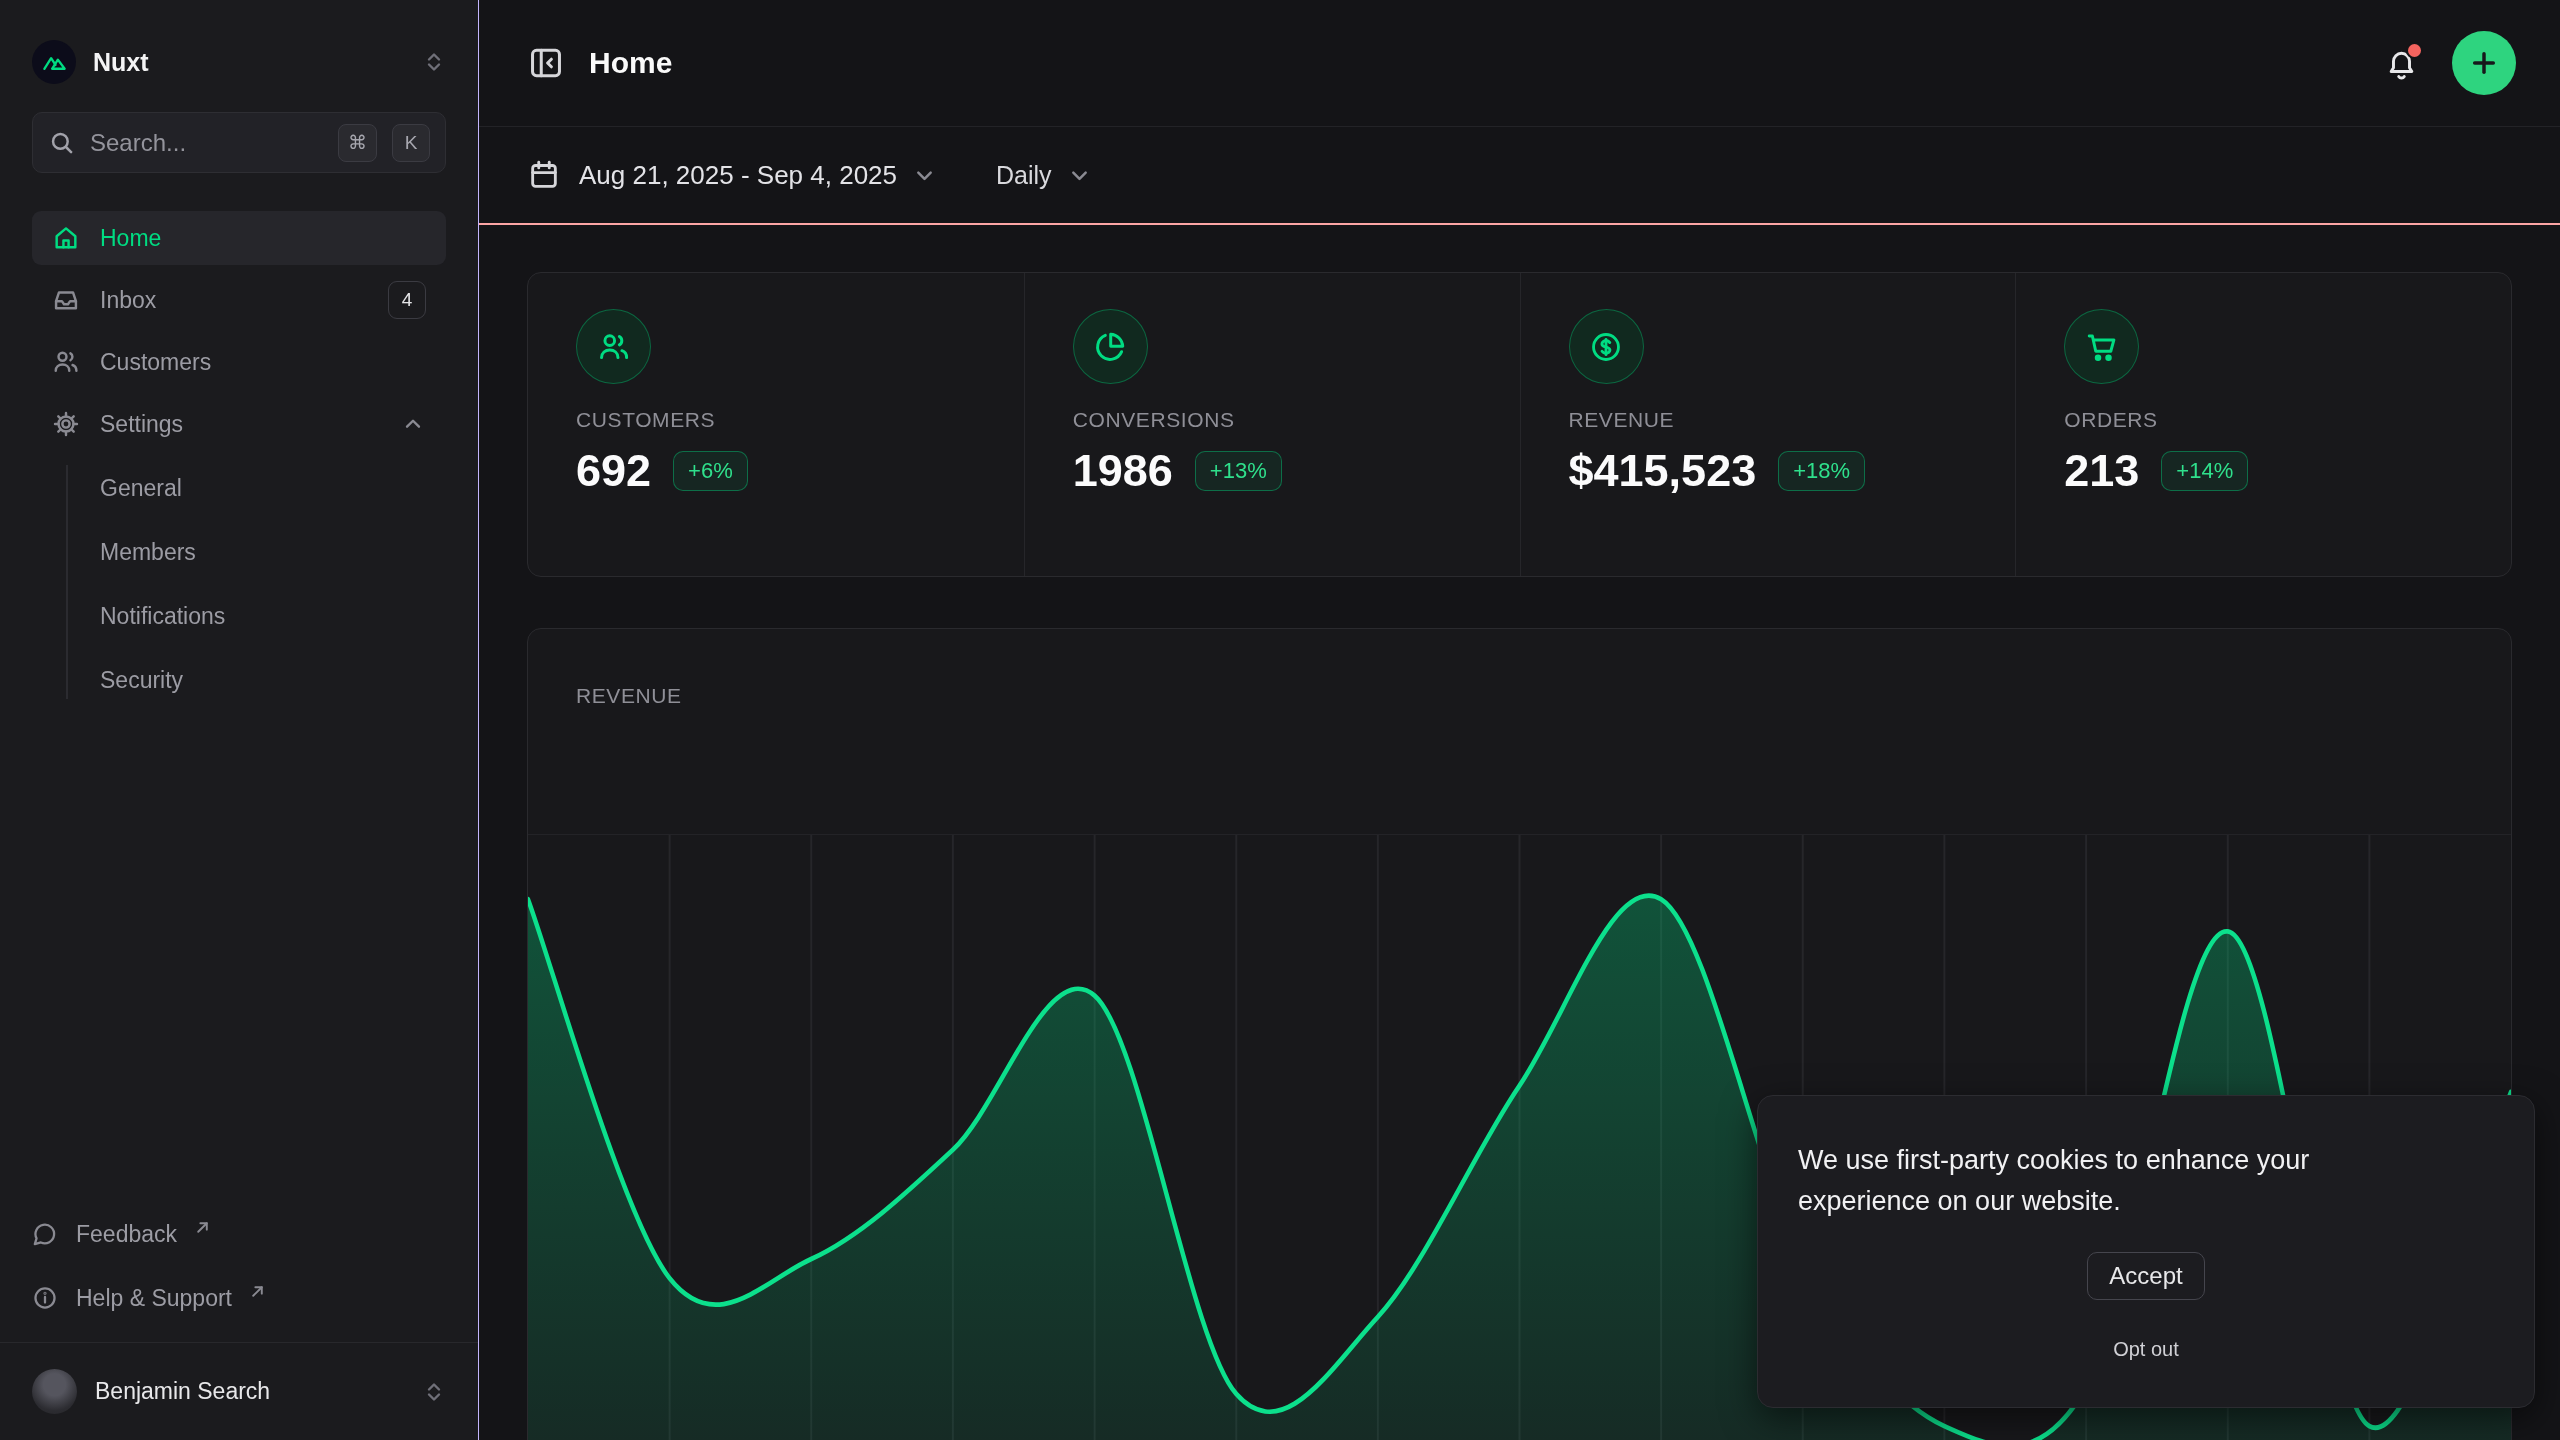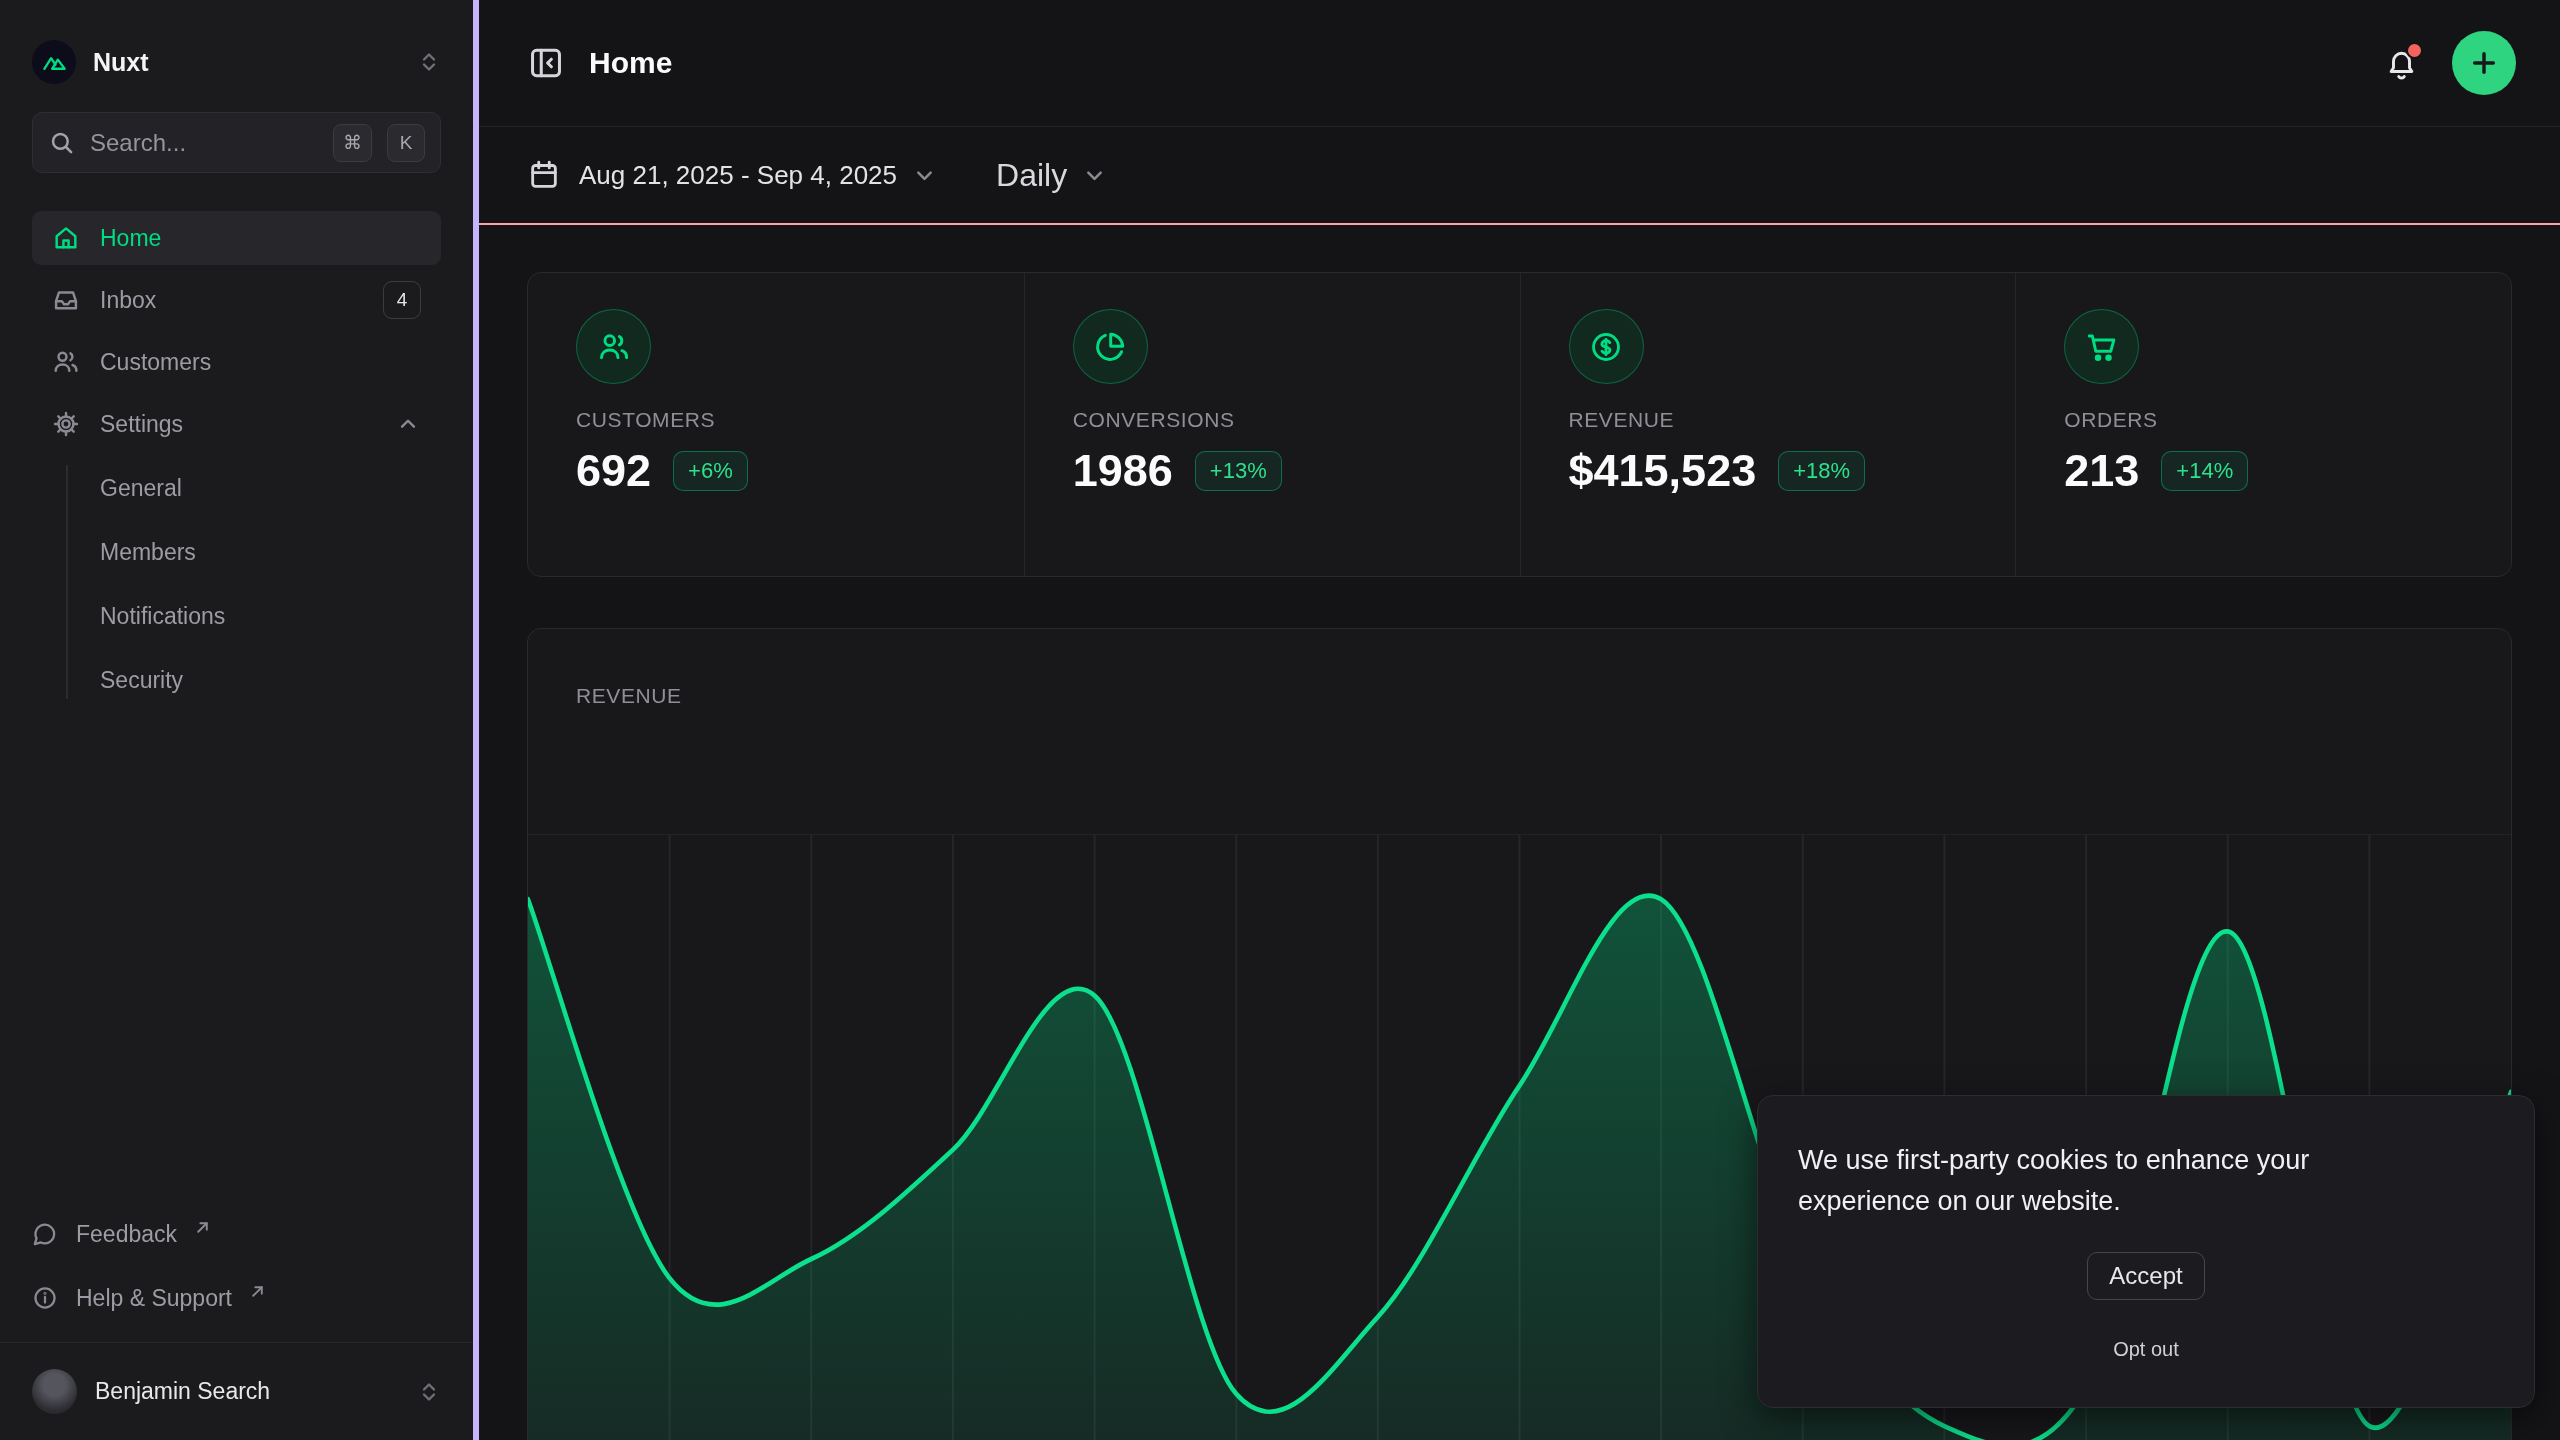--- a/index.html
+++ b/index.html
@@ -1,21 +1,21 @@
 <!DOCTYPE html>
 <html><head>
 <meta charset="utf-8">
 <style>
   * { margin:0; padding:0; box-sizing:border-box; }
   html,body { width:2560px; height:1440px; overflow:hidden; background:#141417;
     font-family:"Liberation Sans", sans-serif; color:#fafafa; }
   .app { display:flex; width:100%; height:100%; }
 
   
-  .sidebar { width:479px; background:#1b1b1e; border-right:6px solid #c4b5fd;
+  .sidebar { width:479px; background:#1b1b1e; border-right:1px solid #c4b5fd;
     position:relative; padding:0 32px; flex-shrink:0; }
   .logo-row { margin-top:38px; height:48px; display:flex; align-items:center; gap:17px; cursor:pointer; }
   .logo-circle { width:44px; height:44px; border-radius:50%; background:#0c0c1a;
     display:flex; align-items:center; justify-content:center; color:#00dc82; flex-shrink:0; }
   .brand { font-size:25px; font-weight:600; color:#f4f4f5; }
   .updown { margin-left:auto; color:#6f6f78; display:flex; }
 
   .search-box { margin-top:26px; height:61px; border-radius:10px; background:#222227;
     border:1px solid #2e2e33; display:flex; align-items:center; padding:0 15px; gap:15px; cursor:pointer; }
   .search-box .sicon { color:#a2a2aa; display:flex; }
@@ -63,21 +63,21 @@
     background:#f4645f; border:2px solid #141417; }
   .add-btn { width:64px; height:64px; border-radius:50%; background:#2ed47f; color:#17181b;
     display:flex; align-items:center; justify-content:center; cursor:pointer; border:none; }
 
   .toolbar { height:98px; border-bottom:2px solid #fca5a5; display:flex; align-items:center;
     padding:0 48px; color:#e3e3e7; flex-shrink:0; }
   .toolbar .cicon { color:#d6d6da; display:flex; margin-right:18px; }
   .date-text { font-size:26px; font-weight:500; }
   .tchev { color:#8a8a92; display:flex; margin-left:14px; }
   .daily-select { margin-left:58px; display:flex; align-items:center; cursor:pointer; }
-  .daily-text { font-size:32px; font-weight:500; color:#d9d9dd; }
+  .daily-text { font-size:25px; font-weight:500; color:#d9d9dd; }
 
   .content { padding:47px 48px 0 48px; flex:1; min-height:0; }
 
   .stats-card { height:305px; background:#18181b; border:1px solid #2a2a2e; border-radius:14px;
     display:grid; grid-template-columns:repeat(4,1fr); overflow:hidden; }
   .stat-cell { padding:36px 0 0 48px; }
   .stat-cell + .stat-cell { border-left:1px solid #26262a; }
   .stat-icon-wrap { width:75px; height:75px; border-radius:50%; background:#11291f;
     border:1px solid rgba(0,220,130,0.35); display:flex; align-items:center; justify-content:center; color:#00dc82; }
   .stat-label { margin-top:24px; font-size:21px; letter-spacing:0.6px; color:#8f8f97; }

